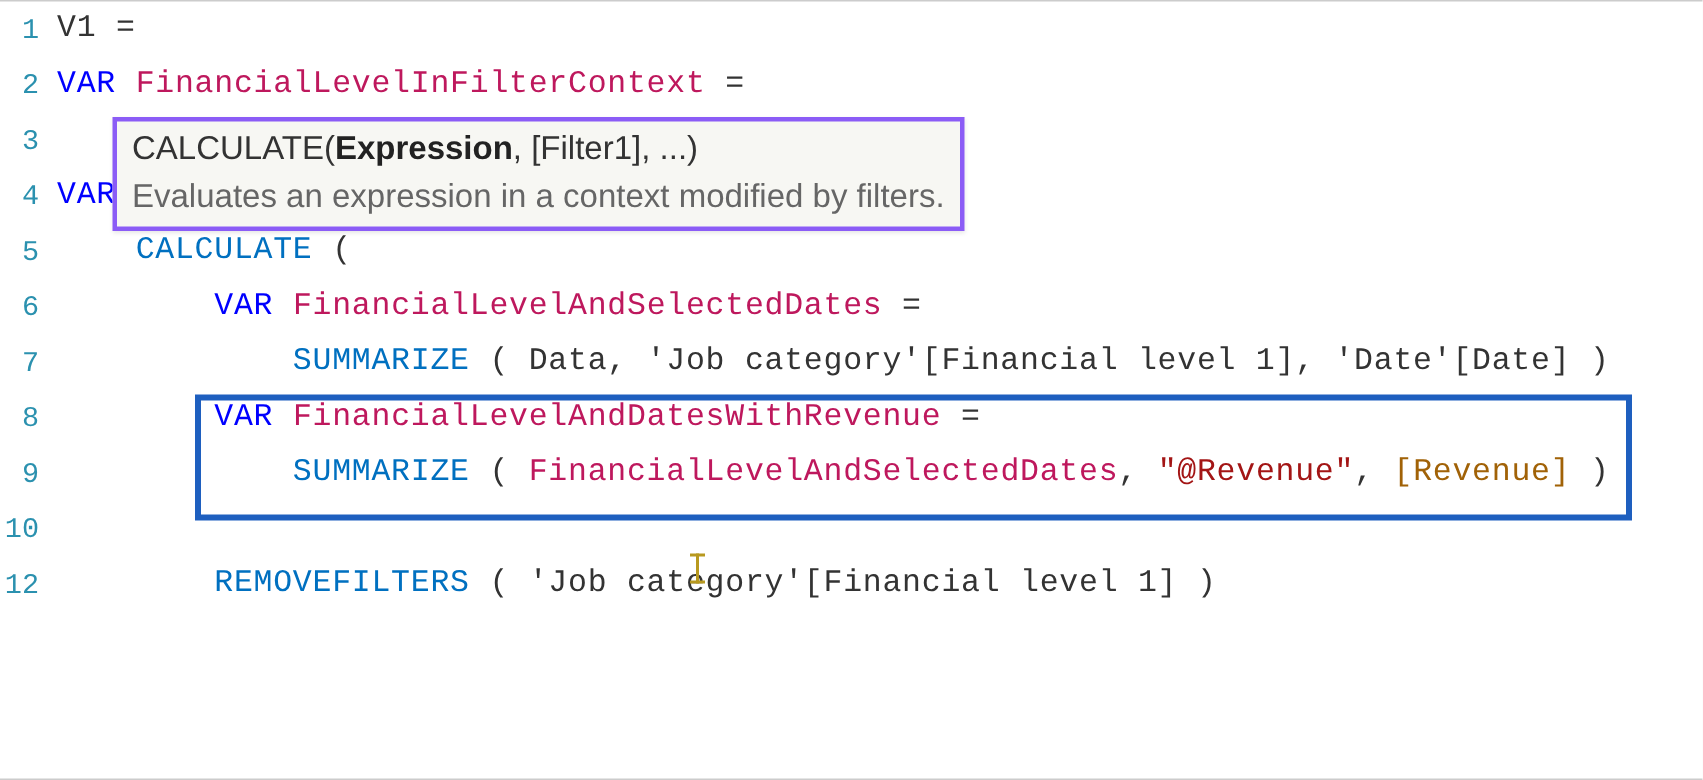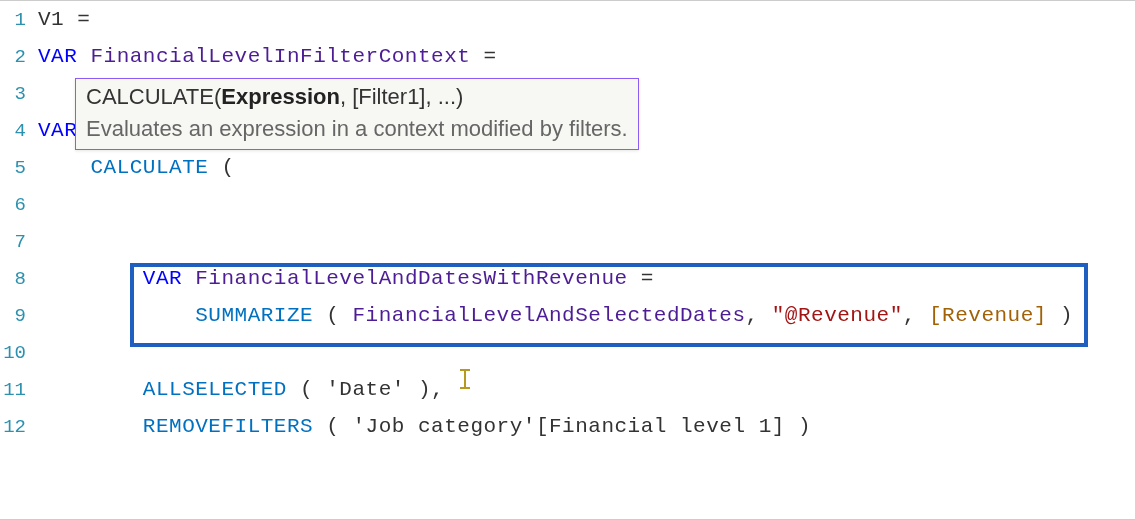--- a/index.html
+++ b/index.html
@@ -37,30 +37,30 @@
       font-size: 19px;
       user-select: none;
       flex-shrink: 0;
     }
     .code {
       padding-left: 6px;
       white-space: pre;
       letter-spacing: 0.5px;
     }
     .kw-var { color: #0000ff; }
-    .var-name { color: #4c1d95; }
+    .var-name { color: #be185d; }
     .kw-func { color: #0070c0; }
     .plain { color: #333; }
     .string { color: #a31515; }
     .measure { color: #a16207; }
     .tooltip {
       position: absolute;
       left: 75px;
       top: 77px;
-      border: 1px solid #8b5cf6;
+      border: 3px solid #8b5cf6;
       background: #f7f7f3;
       font-family: 'Segoe UI', Arial, sans-serif;
       font-size: 22px;
       color: #555;
       padding: 2px 10px 4px 10px;
       line-height: 1.45;
       z-index: 5;
       box-shadow: 0 1px 3px rgba(0,0,0,0.1);
     }
     .tooltip .sig {
@@ -140,39 +140,37 @@
   <div class="line">
     <div class="gutter">4</div>
     <div class="code"><span class="kw-var">VAR</span></div>
   </div>
   <div class="line">
     <div class="gutter">5</div>
     <div class="code"><span class="plain">    </span><span class="kw-func">CALCULATE</span><span class="plain"> (</span></div>
   </div>
   <div class="line">
     <div class="gutter">6</div>
+    <div class="code"><span class="plain">        </span><span class="kw-var">VAR</span><span class="plain"> </span><span class="var-name">FinancialLevelAndSelectedDates</span><span class="plain"> =</span></div>
   </div>
   <div class="line">
     <div class="gutter">7</div>
+    <div class="code"><span class="plain">            </span><span class="kw-func">SUMMARIZE</span><span class="plain"> ( Data, 'Job category'[Financial level 1], 'Date'[Date] )</span></div>
   </div>
   <div class="line">
     <div class="gutter">8</div>
     <div class="code"><span class="plain">        </span><span class="kw-var">VAR</span><span class="plain"> </span><span class="var-name">FinancialLevelAndDatesWithRevenue</span><span class="plain"> =</span></div>
   </div>
   <div class="line">
     <div class="gutter">9</div>
     <div class="code"><span class="plain">            </span><span class="kw-func">SUMMARIZE</span><span class="plain"> ( </span><span class="var-name">FinancialLevelAndSelectedDates</span><span class="plain">, </span><span class="string">"@Revenue"</span><span class="plain">, </span><span class="measure">[Revenue]</span><span class="plain"> )</span></div>
   </div>
   <div class="line">
     <div class="gutter">10</div>
     <div class="code"></div>
-  </div>
-  <div class="line">
-    <div class="gutter">11</div>
-    <div class="code"><span class="plain">        </span><span class="kw-func">ALLSELECTED</span><span class="plain"> ( 'Date' ),</span></div>
   </div>
   <div class="line">
     <div class="gutter">12</div>
     <div class="code"><span class="plain">        </span><span class="kw-func">REMOVEFILTERS</span><span class="plain"> ( 'Job category'[Financial level 1] )</span></div>
   </div>
 
   <div class="tooltip">
     <div class="sig"><span>CALCULATE</span><span>(</span><span class="bold">Expression</span><span>, [Filter1], ...)</span></div>
     <div class="desc">Evaluates an expression in a context modified by filters.</div>
   </div>

